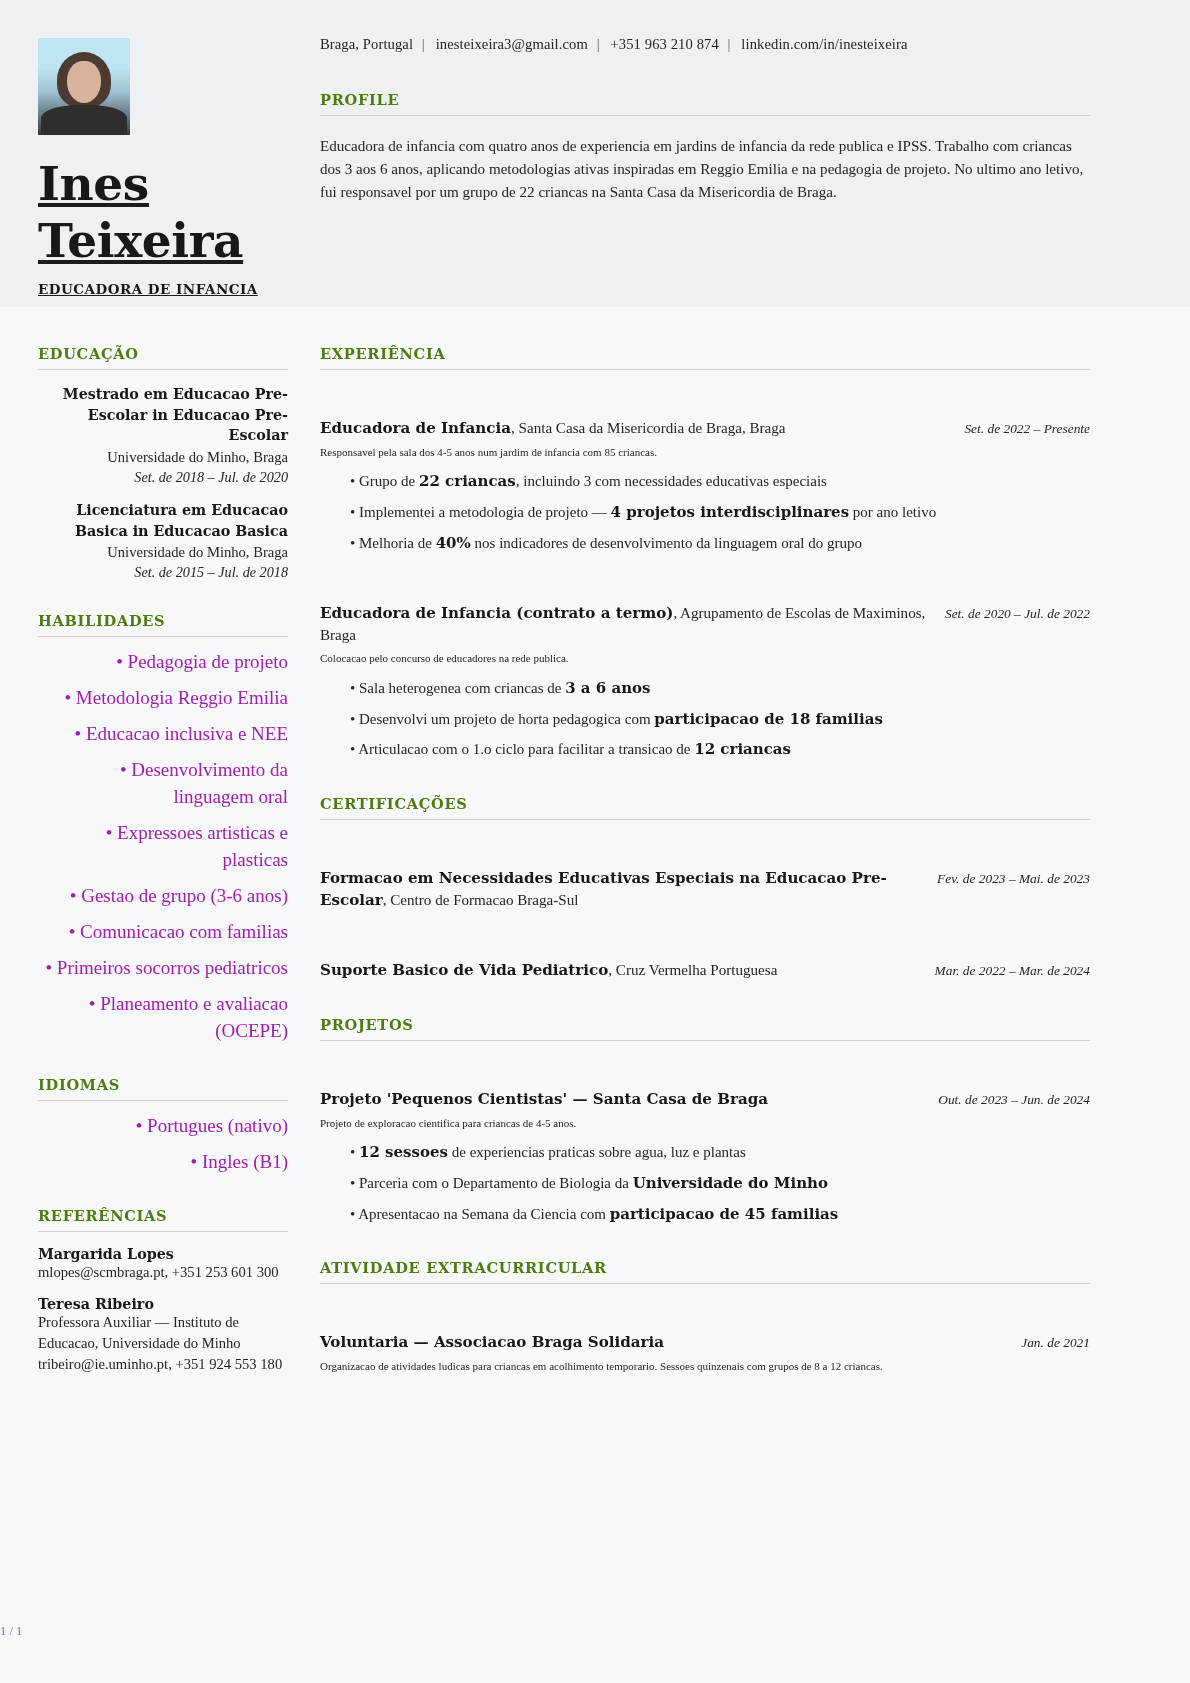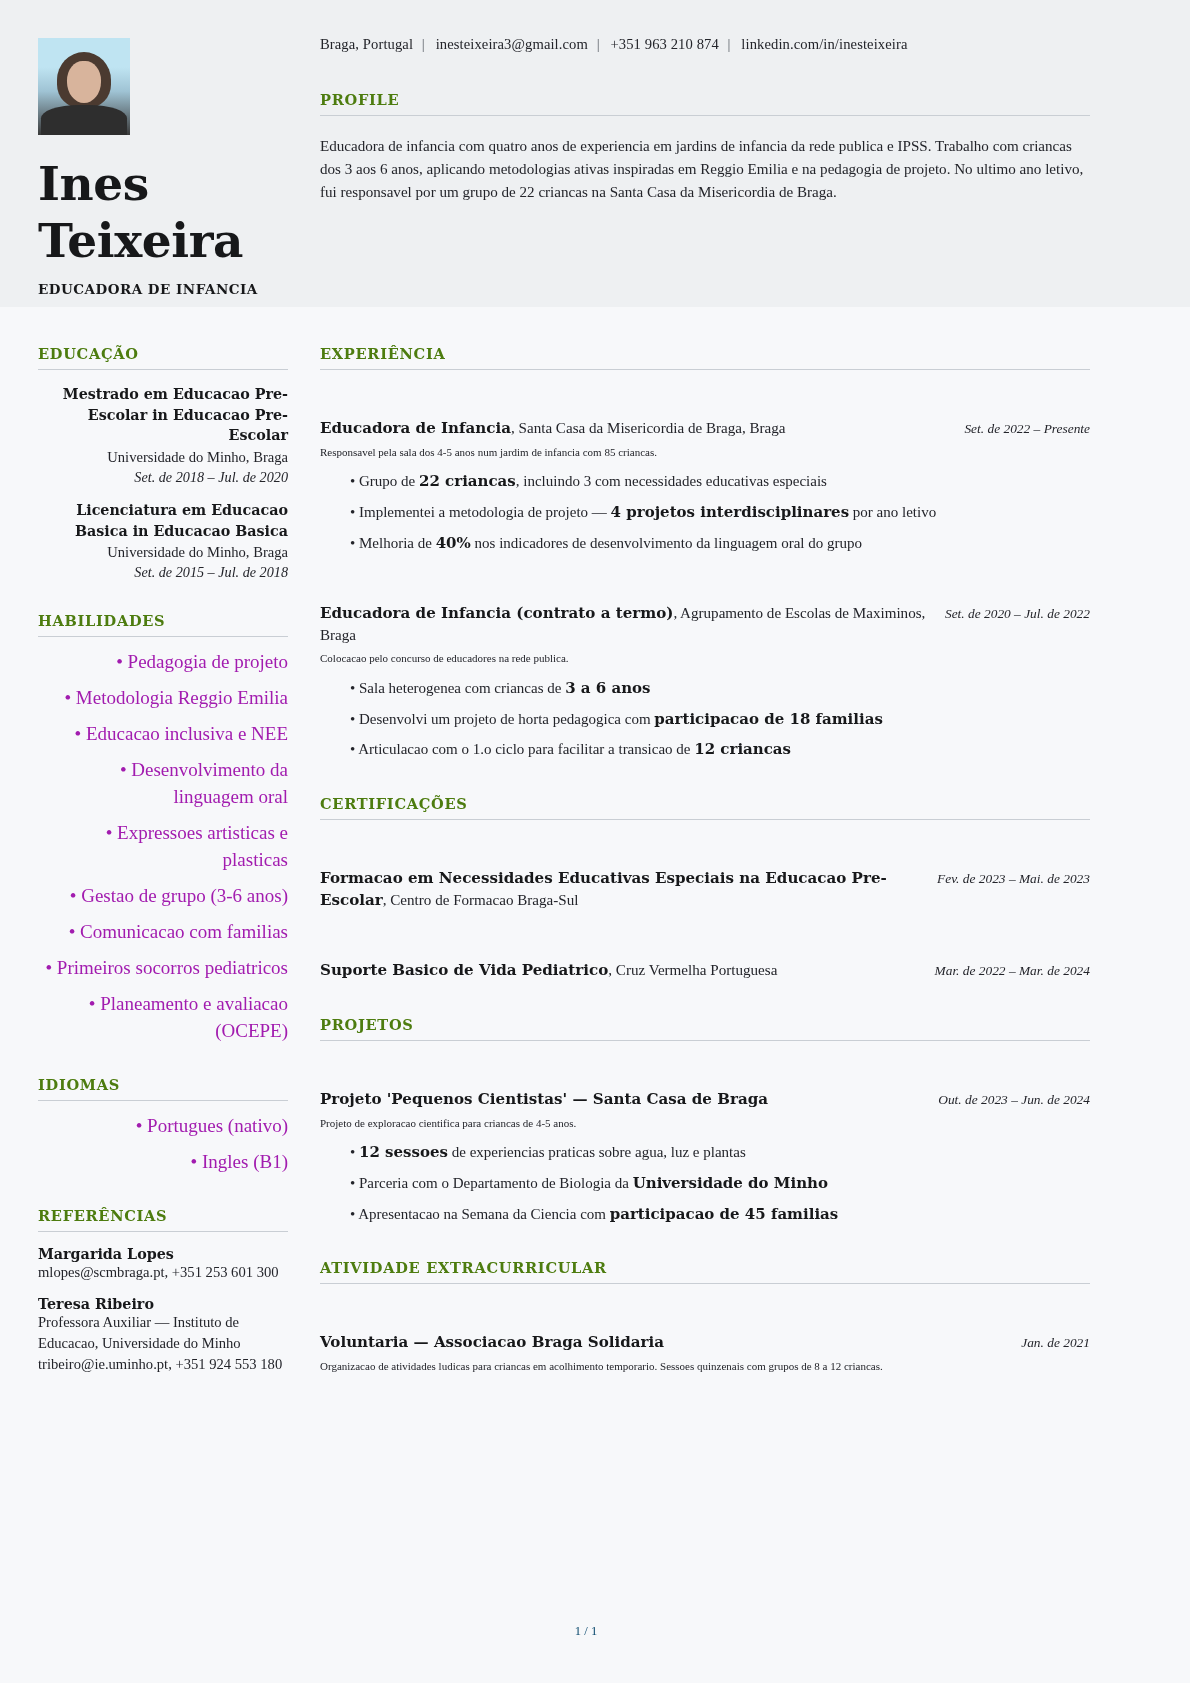--- a/index.html
+++ b/index.html
@@ -17,20 +17,21 @@
   .header {
     display:flex;
     background:#eef0f2;
     height:307px;
     box-sizing:border-box;
   }
   .header-left {
     width:310px;
     box-sizing:border-box;
     padding:38px 0 0 38px;
+    text-decoration:underline;
   }
   .photo {
     width:92px; height:97px;
     background:linear-gradient(#bfe4f2 0%, #bfe4f2 30%, #9fc3d4 55%, #3a3a3a 100%);
     position:relative;
     overflow:hidden;
   }
   .photo .hair {
     position:absolute; left:50%; top:14%;
     transform:translateX(-50%);
@@ -203,23 +204,23 @@
   .entry-desc {
     font-size:11px;
     line-height:1.5;
     color:#23242a;
     margin-top:4px;
   }
 
   .footer {
     position:absolute;
     left:0; right:18px; bottom:44px;
-    text-align:center;
+    text-align:left;
     font-size:12.6px;
-    color:#0c4a6e;
+    color:#8b5cf6;
   }
 </style>
 </head>
 <body>
 
 <div class="page">
 
   <div class="header">
     <div class="header-left">
       <div class="photo">

